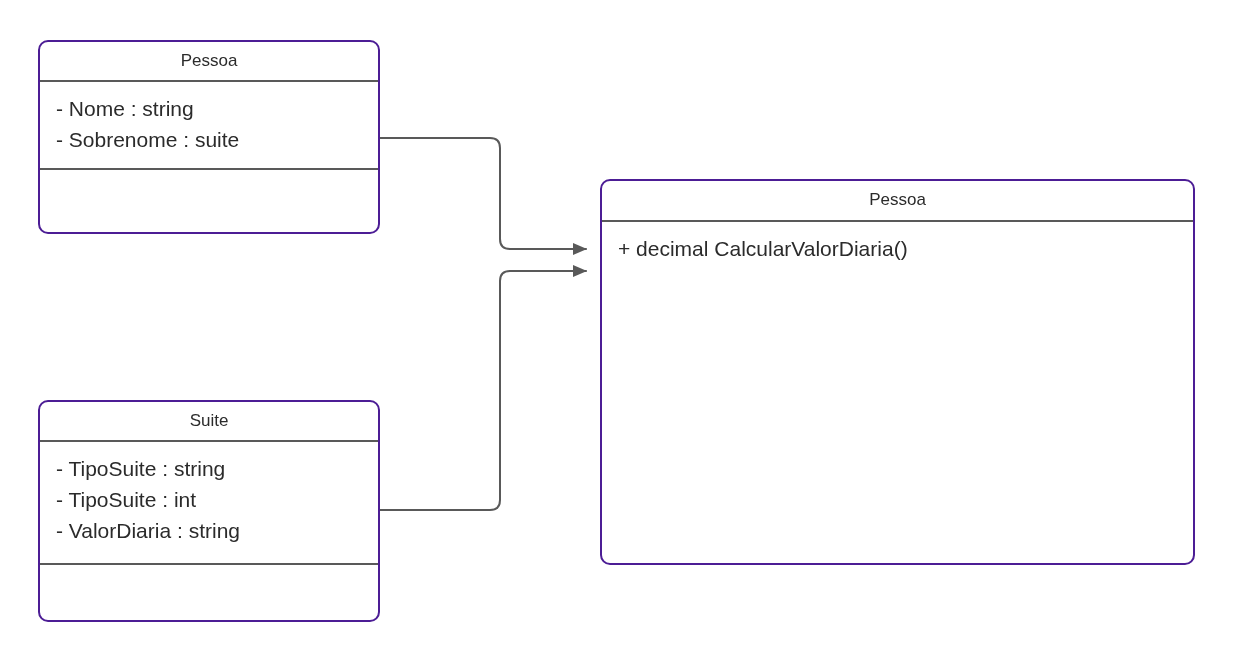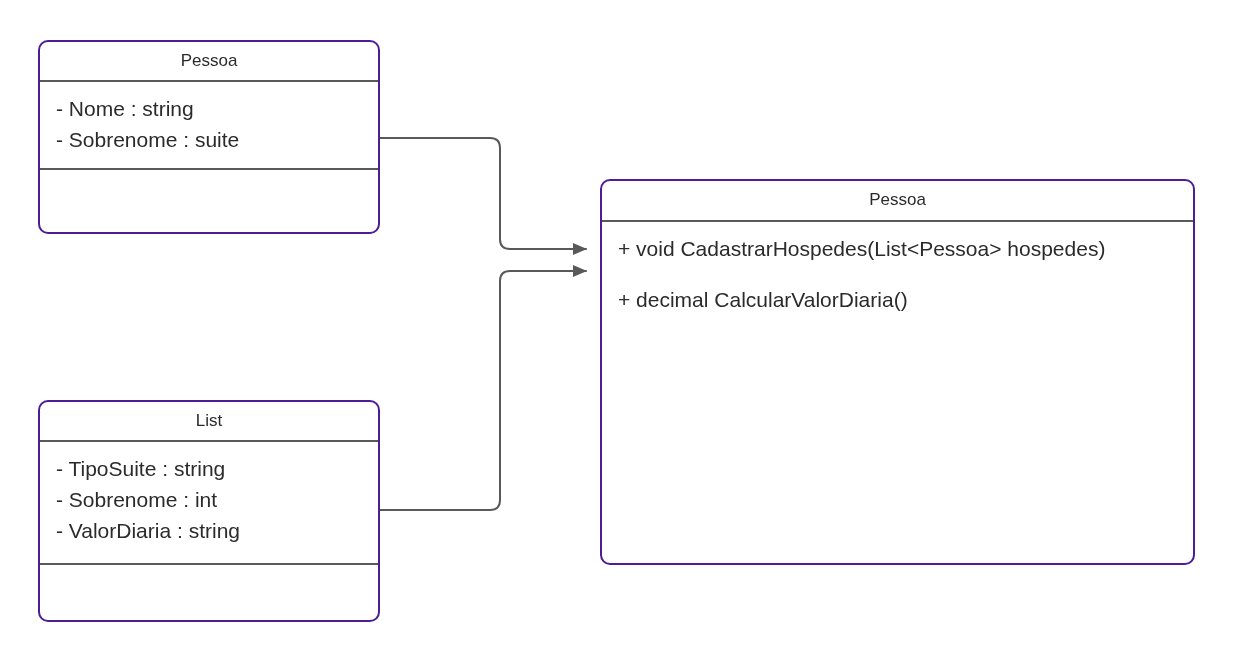--- a/index.html
+++ b/index.html
@@ -100,30 +100,29 @@
   <div class="uml-class" id="class-pessoa">
     <div class="uml-header">Pessoa</div>
     <div class="uml-compartment attrs divided">
       <div class="uml-row">- Nome : string</div>
       <div class="uml-row">- Sobrenome : suite</div>
     </div>
     <div class="uml-compartment ops empty"></div>
   </div>
 
   <div class="uml-class" id="class-suite">
-    <div class="uml-header">List</div>
+    <div class="uml-header">Suite</div>
     <div class="uml-compartment attrs divided">
       <div class="uml-row">- TipoSuite : string</div>
-      <div class="uml-row">- Sobrenome : int</div>
+      <div class="uml-row">- TipoSuite : int</div>
       <div class="uml-row">- ValorDiaria : string</div>
     </div>
     <div class="uml-compartment ops empty"></div>
   </div>
 
   <div class="uml-class" id="class-reserva">
     <div class="uml-header">Pessoa</div>
     <div class="uml-compartment ops">
-      <div class="uml-row">+ void CadastrarHospedes(List&lt;Pessoa&gt; hospedes)</div>
       <div class="uml-row">+ decimal CalcularValorDiaria()</div>
     </div>
   </div>
 
 </div>
 
 </body></html>

